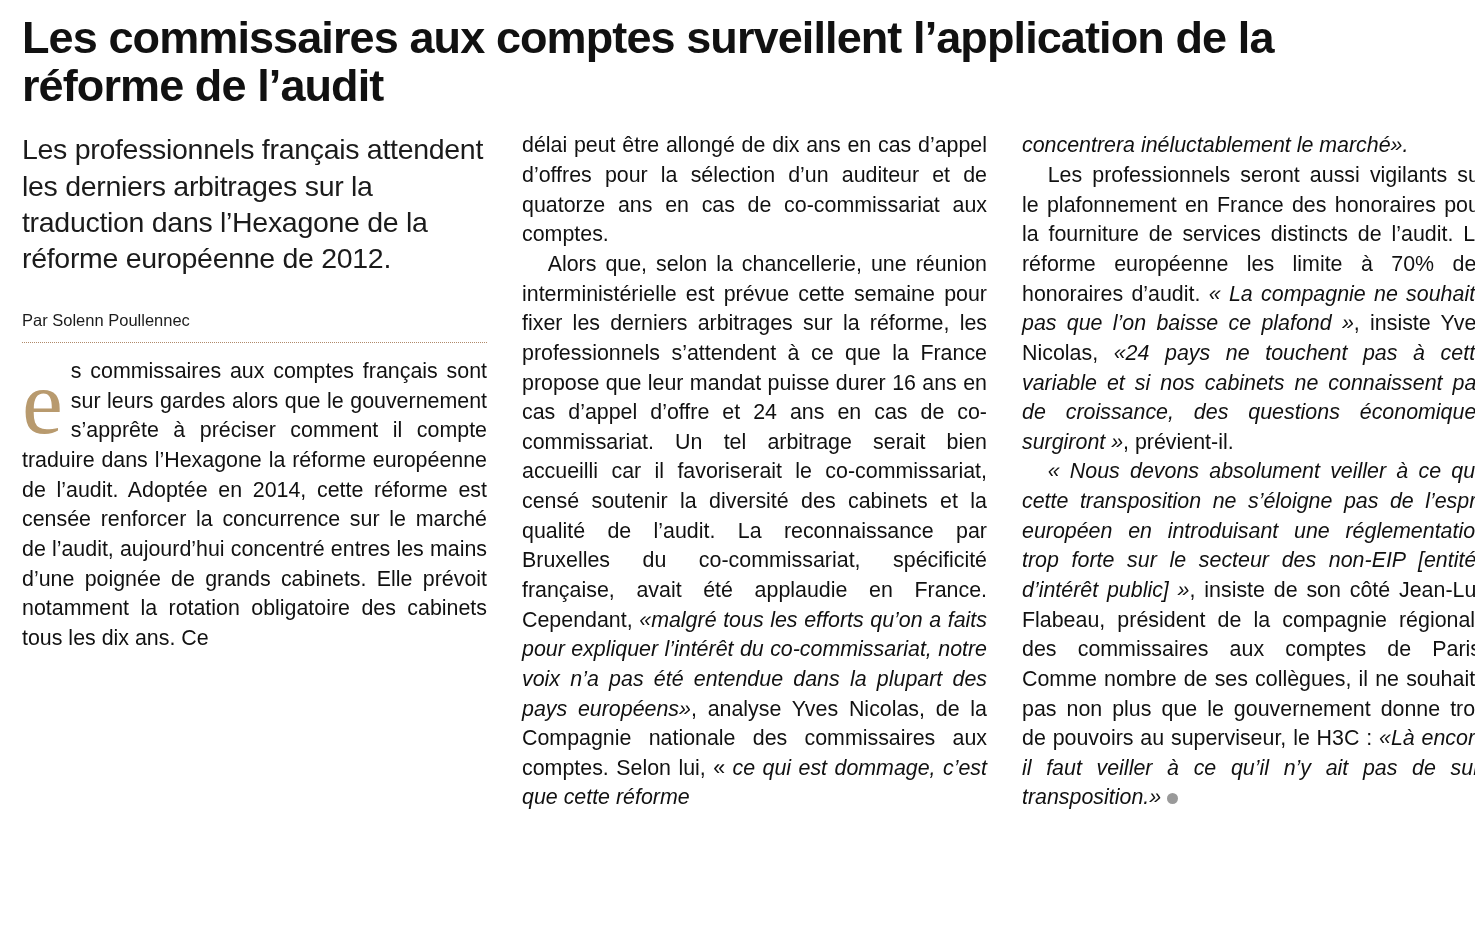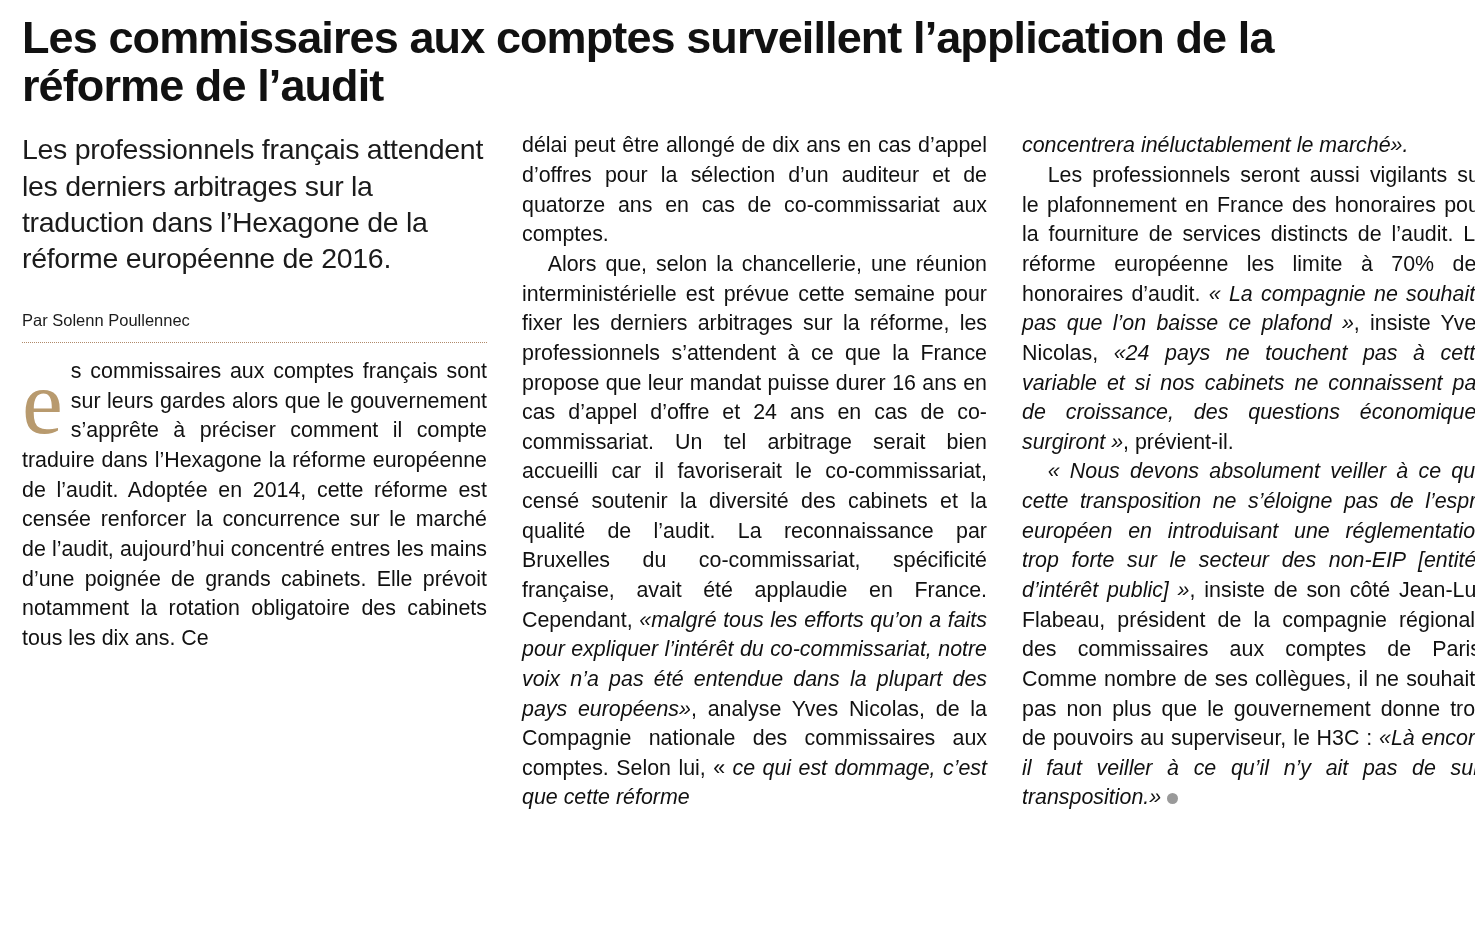--- a/index.html
+++ b/index.html
@@ -109,21 +109,21 @@
 </head>
 <body>
 
 <div class="page">
 
   <h1 class="headline">Les commissaires aux comptes surveillent l’application de la réforme de l’audit</h1>
 
   <div class="columns">
 
     <div class="col">
-      <p class="standfirst">Les professionnels français attendent les derniers arbitrages sur la traduction dans l’Hexagone de la réforme européenne de 2016.</p>
+      <p class="standfirst">Les professionnels français attendent les derniers arbitrages sur la traduction dans l’Hexagone de la réforme européenne de 2012.</p>
       <p class="byline">Par Solenn Poullennec</p>
       <hr class="rule">
       <div class="body-text">
         <p class="dropcap-para">es commissaires aux comptes français sont sur leurs gardes alors que le gouvernement s’apprête à préciser comment il compte traduire dans l’Hexagone la réforme européenne de l’audit. Adoptée en 2014, cette réforme est censée renforcer la concurrence sur le marché de l’audit, aujourd’hui concentré entres les mains d’une poignée de grands cabinets. Elle prévoit notamment la rotation obligatoire des cabinets tous les dix ans. Ce</p>
       </div>
     </div>
 
     <div class="col">
       <div class="body-text">
         <p>délai peut être allongé de dix ans en cas d’appel d’offres pour la sélection d’un auditeur et de quatorze ans en cas de co-commissariat aux comptes.</p>

